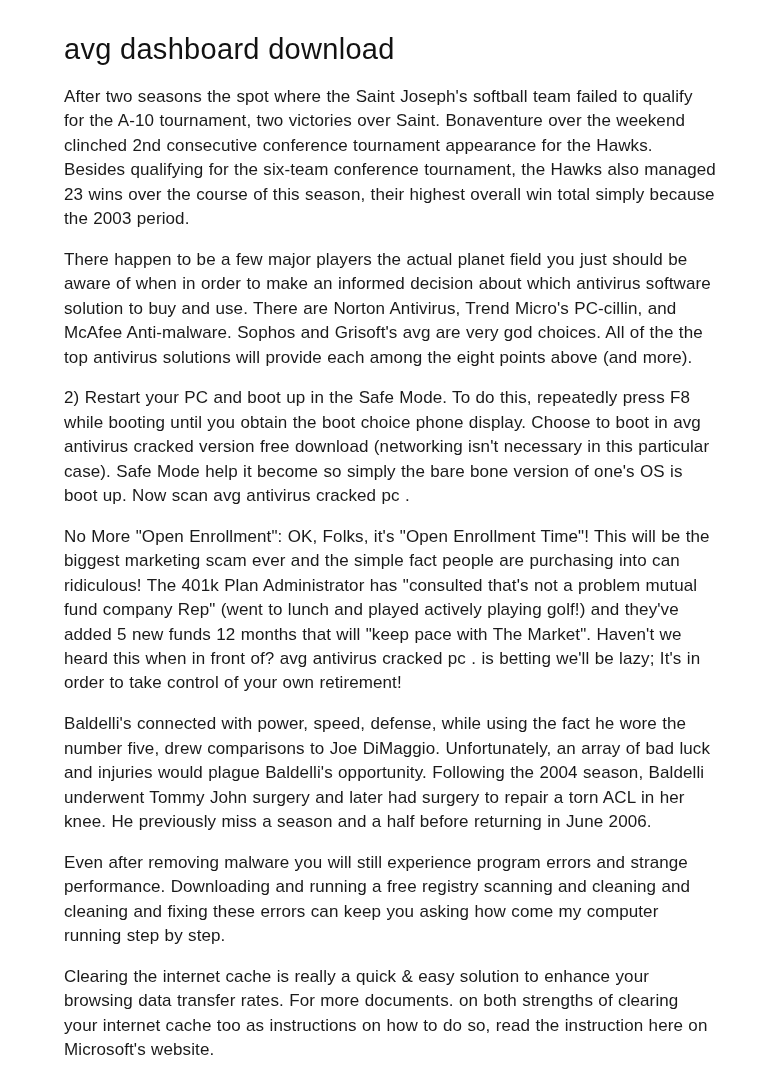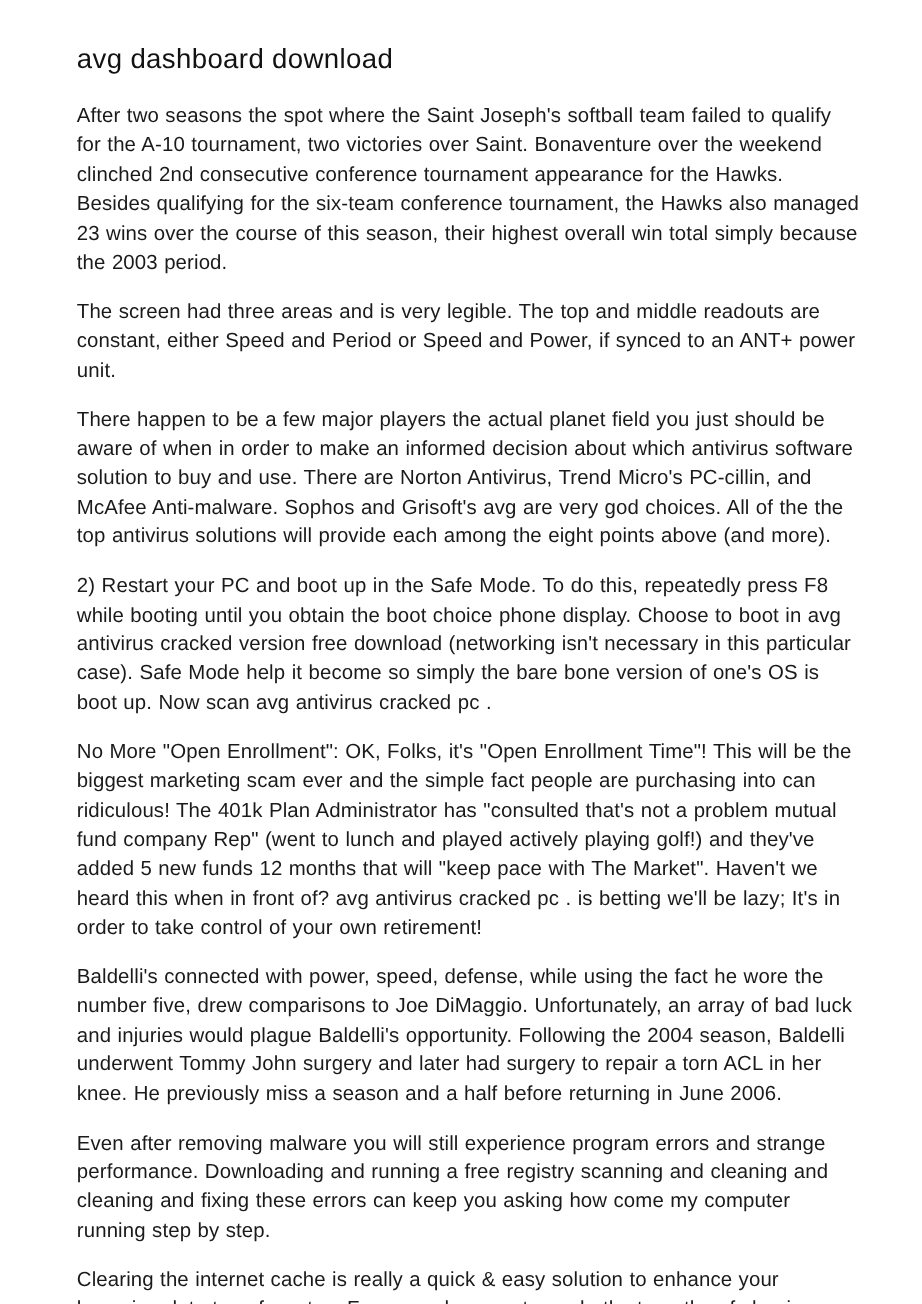--- a/index.html
+++ b/index.html
@@ -13,21 +13,21 @@
     height: 1087px;
     box-sizing: border-box;
     background: var(--page-bg, #ffffff);
     color: var(--page-fg, #1a1a1a);
     font-family: "Liberation Sans", sans-serif;
     padding: 34px 52px 0 64px;
     overflow: hidden;
   }
   .page-title {
     margin: 0;
-    font-size: 23px;
+    font-size: 29px;
     font-weight: 400;
     line-height: 30px;
     letter-spacing: 0.3px;
     color: #121212;
   }
   .document-body p {
     max-width: 652px;
     margin: 16.5px 0 0 0;
     font-size: 17px;
     line-height: 24.4px;
@@ -41,21 +41,20 @@
   }
 </style>
 </head>
 <body>
 
 <div class="page" style="--page-bg: #ffffff; --page-fg: #1a1a1a;">
   <h1 class="page-title">avg dashboard download</h1>
 
   <div class="document-body">
     <p>After two seasons the spot where the Saint Joseph's softball team failed to qualify for the A-10 tournament, two victories over Saint. Bonaventure over the weekend clinched 2nd consecutive conference tournament appearance for the Hawks. Besides qualifying for the six-team conference tournament, the Hawks also managed 23 wins over the course of this season, their highest overall win total simply because the 2003 period.</p>
-    <p>The screen had three areas and is very legible. The top and middle readouts are constant, either Speed and Period or Speed and Power, if synced to an ANT+ power unit.</p>
     <p>There happen to be a few major players the actual planet field you just should be aware of when in order to make an informed decision about which antivirus software solution to buy and use. There are Norton Antivirus, Trend Micro's PC-cillin, and McAfee Anti-malware. Sophos and Grisoft's avg are very god choices. All of the the top antivirus solutions will provide each among the eight points above (and more).</p>
     <p>2) Restart your PC and boot up in the Safe Mode. To do this, repeatedly press F8 while booting until you obtain the boot choice phone display. Choose to boot in avg antivirus cracked version free download (networking isn't necessary in this particular case). Safe Mode help it become so simply the bare bone version of one's OS is boot up. Now scan avg antivirus cracked pc .</p>
     <p>No More "Open Enrollment": OK, Folks, it's "Open Enrollment Time"! This will be the biggest marketing scam ever and the simple fact people are purchasing into can ridiculous! The 401k Plan Administrator has "consulted that's not a problem mutual fund company Rep" (went to lunch and played actively playing golf!) and they've added 5 new funds 12 months that will "keep pace with The Market". Haven't we heard this when in front of? avg antivirus cracked pc . is betting we'll be lazy; It's in order to take control of your own retirement!</p>
     <p>Baldelli's connected with power, speed, defense, while using the fact he wore the number five, drew comparisons to Joe DiMaggio. Unfortunately, an array of bad luck and injuries would plague Baldelli's opportunity. Following the 2004 season, Baldelli underwent Tommy John surgery and later had surgery to repair a torn ACL in her knee. He previously miss a season and a half before returning in June 2006.</p>
     <p>Even after removing malware you will still experience program errors and strange performance. Downloading and running a free registry scanning and cleaning and cleaning and fixing these errors can keep you asking how come my computer running step by step.</p>
     <p>Clearing the internet cache is really a quick &amp; easy solution to enhance your browsing data transfer rates. For more documents. on both strengths of clearing your internet cache too as instructions on how to do so, read the instruction here on Microsoft's website.</p>
   </div>
 </div>
 
 </body></html>

